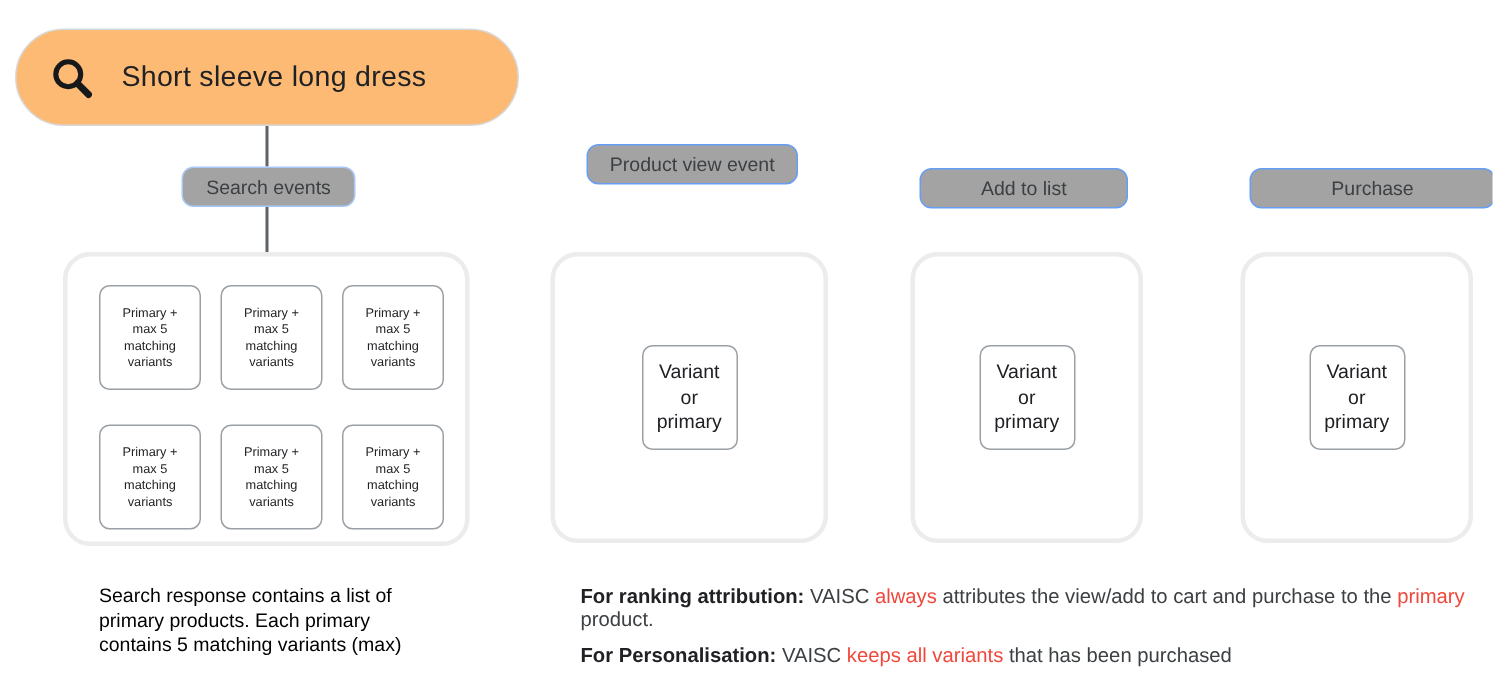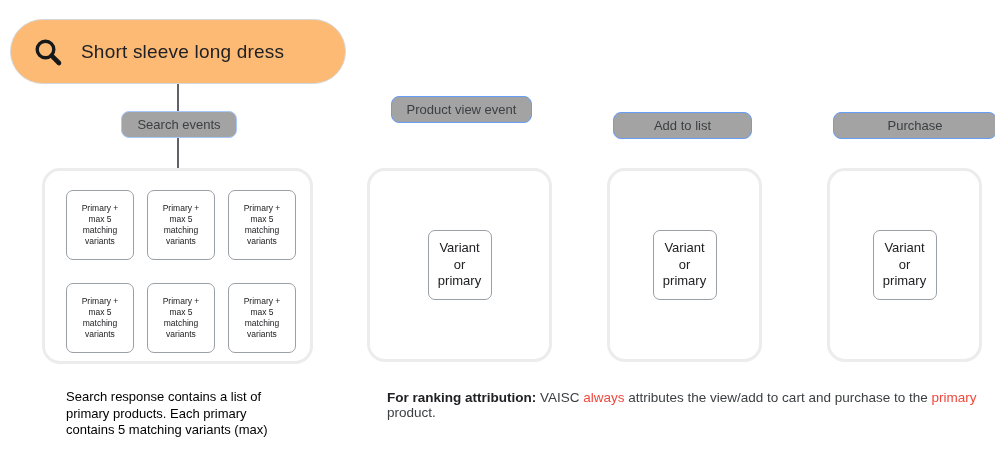--- a/index.html
+++ b/index.html
@@ -126,13 +126,14 @@
 or
 primary</div>
 </div>
 
 <div class="note-left">Search response contains a list of
 primary products. Each primary
 contains 5 matching variants (max)</div>
 
 <div class="note-right">
   <p><span class="lbl">For ranking attribution:</span><span> VAISC </span><span class="red">always</span><span> attributes the view/add to cart and purchase to the </span><span class="red">primary</span><span> product.</span></p>
+  <p><span class="lbl">For Personalisation:</span><span> VAISC </span><span class="red">keeps all variants</span><span> that has been purchased</span></p>
 </div>
 
 </body></html>

